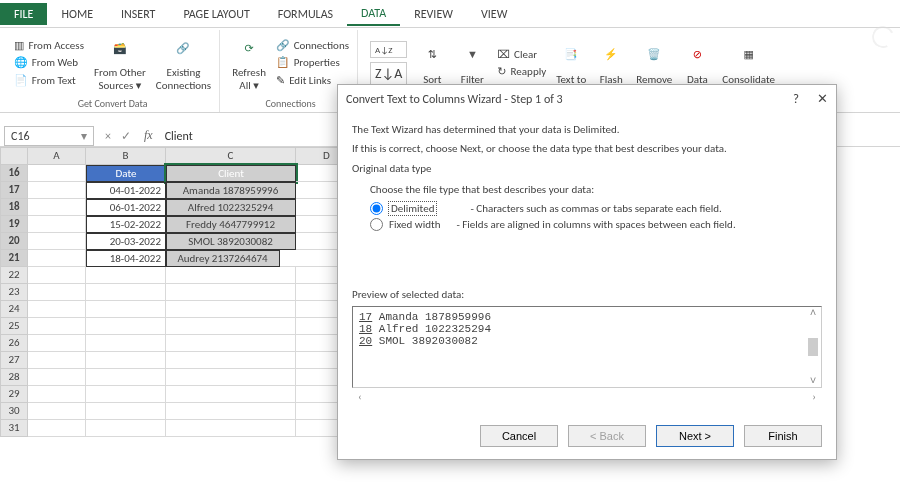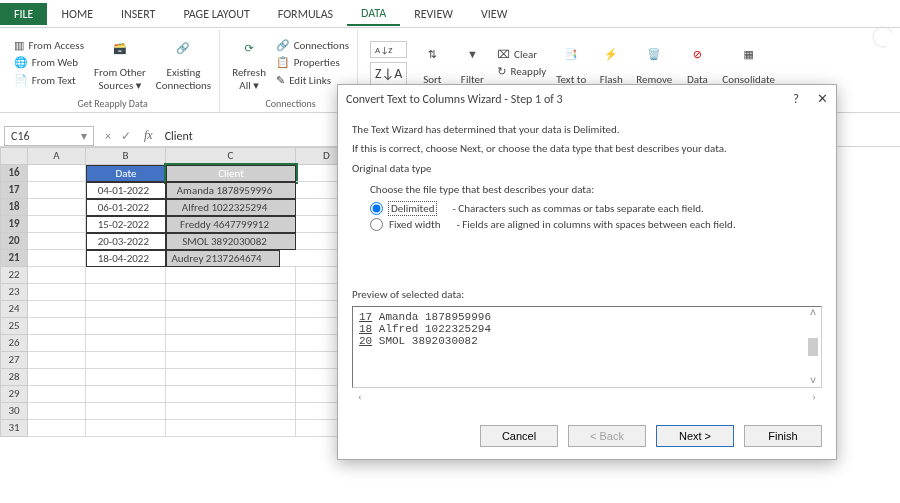--- a/index.html
+++ b/index.html
@@ -34,21 +34,21 @@
   .col-headers { display: flex; height: 18px; }
   .row-header-spacer { width: 28px; background: #e6e6e6; border: 1px solid #ccc; }
   .col-header { background: #e6e6e6; border: 1px solid #ccc; border-left: none; text-align: center; font-size: 11px; line-height: 16px; color: #444; }
   .rows { display: flex; flex-direction: column; }
   .row { display: flex; height: 17px; }
   .row-header { width: 28px; background: #e6e6e6; border: 1px solid #ccc; border-top: none; text-align: center; font-size: 11px; line-height: 15px; color:#444; }
   .row-header.sel { background: #d3d3d3; font-weight: bold; }
   .cell { border-right: 1px solid #d9d9d9; border-bottom: 1px solid #d9d9d9; padding: 0 3px; font-size: 11px; line-height: 16px; overflow: hidden; white-space: nowrap; }
   
   .data-hdr { background: #4472c4; color: #fff; text-align: center; border: 1px solid #333; font-weight: normal; }
-  .data-cell { border: 1px solid #333; text-align: right; padding-right: 16px; }
+  .data-cell { border: 1px solid #333; text-align: right; padding-right: 4px; }
   .data-cell.center { text-align: center; }
   .sel-range { background: #cfcfcf; }
   
   
   .dialog { position: absolute; left: 337px; top: 84px; width: 500px; background: #fff; border: 1px solid #aaa; box-shadow: 0 4px 16px rgba(0,0,0,.3); font-size: 11px; }
   .dlg-title { display: flex; justify-content: space-between; align-items: center; padding: 6px 8px; font-size: 12px; }
   .dlg-title-right { display: flex; gap: 18px; }
   .dlg-close, .dlg-help { cursor: pointer; font-size: 13px; }
   .dlg-body { padding: 6px 14px 10px; }
   .dlg-body p { margin: 4px 0; line-height: 1.4; }
@@ -107,21 +107,21 @@
           <div class="icon-box">🗃️</div>
           <span style="white-space:pre">From Other
 Sources ▾</span>
         </div>
       <div class="big-btn">
           <div class="icon-box">🔗</div>
           <span style="white-space:pre">Existing
 Connections</span>
         </div>
     </div>
-    <div class="group-label">Get Reapply Data</div>
+    <div class="group-label">Get Convert Data</div>
   </div>
   <div class="group">
     <div class="group-content">
       <div class="big-btn">
           <div class="icon-box" style="color:#217346">⟳</div>
           <span style="white-space:pre">Refresh
 All ▾</span>
         </div>
       <div class="stack">
         <div class="small-btn">
@@ -461,21 +461,21 @@
   </div>
   <div class="dlg-body">
     <p>The Text Wizard has determined that your data is Delimited.</p>
     <p>If this is correct, choose Next, or choose the data type that best describes your data.</p>
     <p class="fieldset-label">Original data type</p>
     <div class="opts">
       <p>Choose the file type that best describes your data:</p>
       <div class="opt-row">
         <input type="radio" name="dtype" checked="" style="">
         <span class="opt-label boxed">Delimited</span>
-        <span class="opt-desc" style="margin-left:10px">- Characters such as commas or tabs separate each field.</span>
+        <span class="opt-desc" style="margin-left:28px">- Characters such as commas or tabs separate each field.</span>
       </div>
       <div class="opt-row">
         <input type="radio" name="dtype" style="">
         <span class="opt-label">Fixed width</span>
         <span class="opt-desc" style="margin-left:10px">- Fields are aligned in columns with spaces between each field.</span>
       </div>
     </div>
     <div class="preview">
       <p>Preview of selected data:</p>
       <div class="preview-box" id="preview-box">

